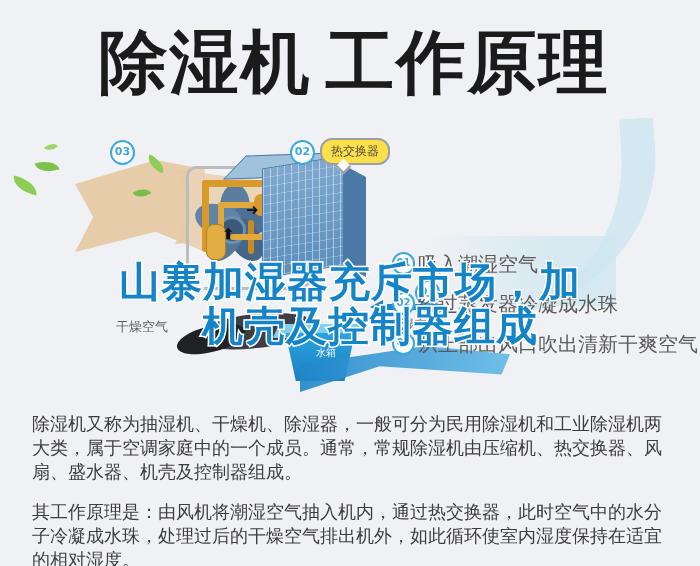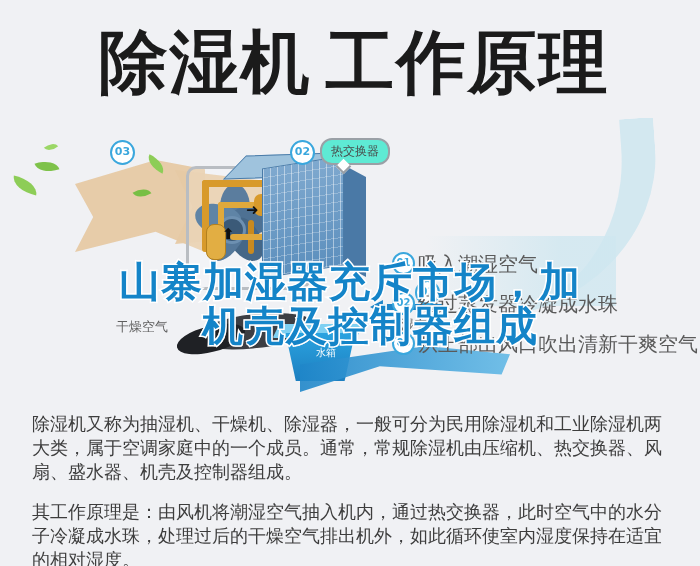--- a/index.html
+++ b/index.html
@@ -190,21 +190,21 @@
     position:absolute;color:#5e5e5e;font-size:13px;
     font-family:"DejaVu Sans","Liberation Sans",sans-serif;
     white-space:nowrap;
   }
   .cl-01{left:388px;top:198px;}
   .cl-03{left:116px;top:200px;}
 
   .bubble{
     position:absolute;left:320px;top:20px;
     padding:3px 9px;border:2px solid #9aa0a6;border-radius:12px;
-    background:#5eead4;color:#4a4a4a;font-size:12px;white-space:nowrap;
+    background:#fde047;color:#4a4a4a;font-size:12px;white-space:nowrap;
     font-family:"DejaVu Sans","Liberation Sans",sans-serif;
   }
   .bubble::after{
     content:"";position:absolute;left:16px;bottom:-9px;width:9px;height:9px;
     background:#fff;border-right:2px solid #9aa0a6;border-bottom:2px solid #9aa0a6;
     transform:rotate(45deg);
   }
 
   
   .steps{position:absolute;left:392px;top:248px;width:280px;}

